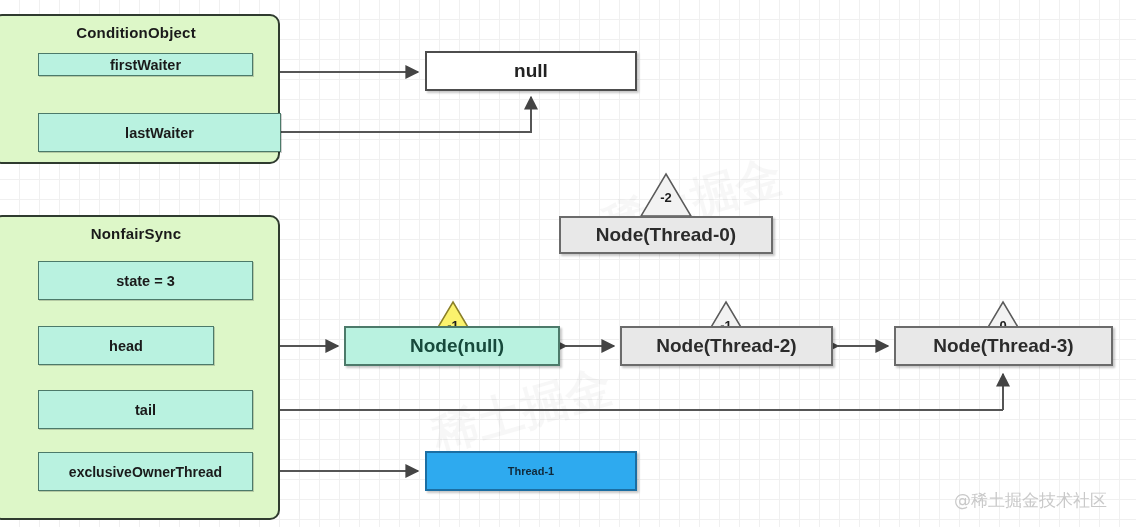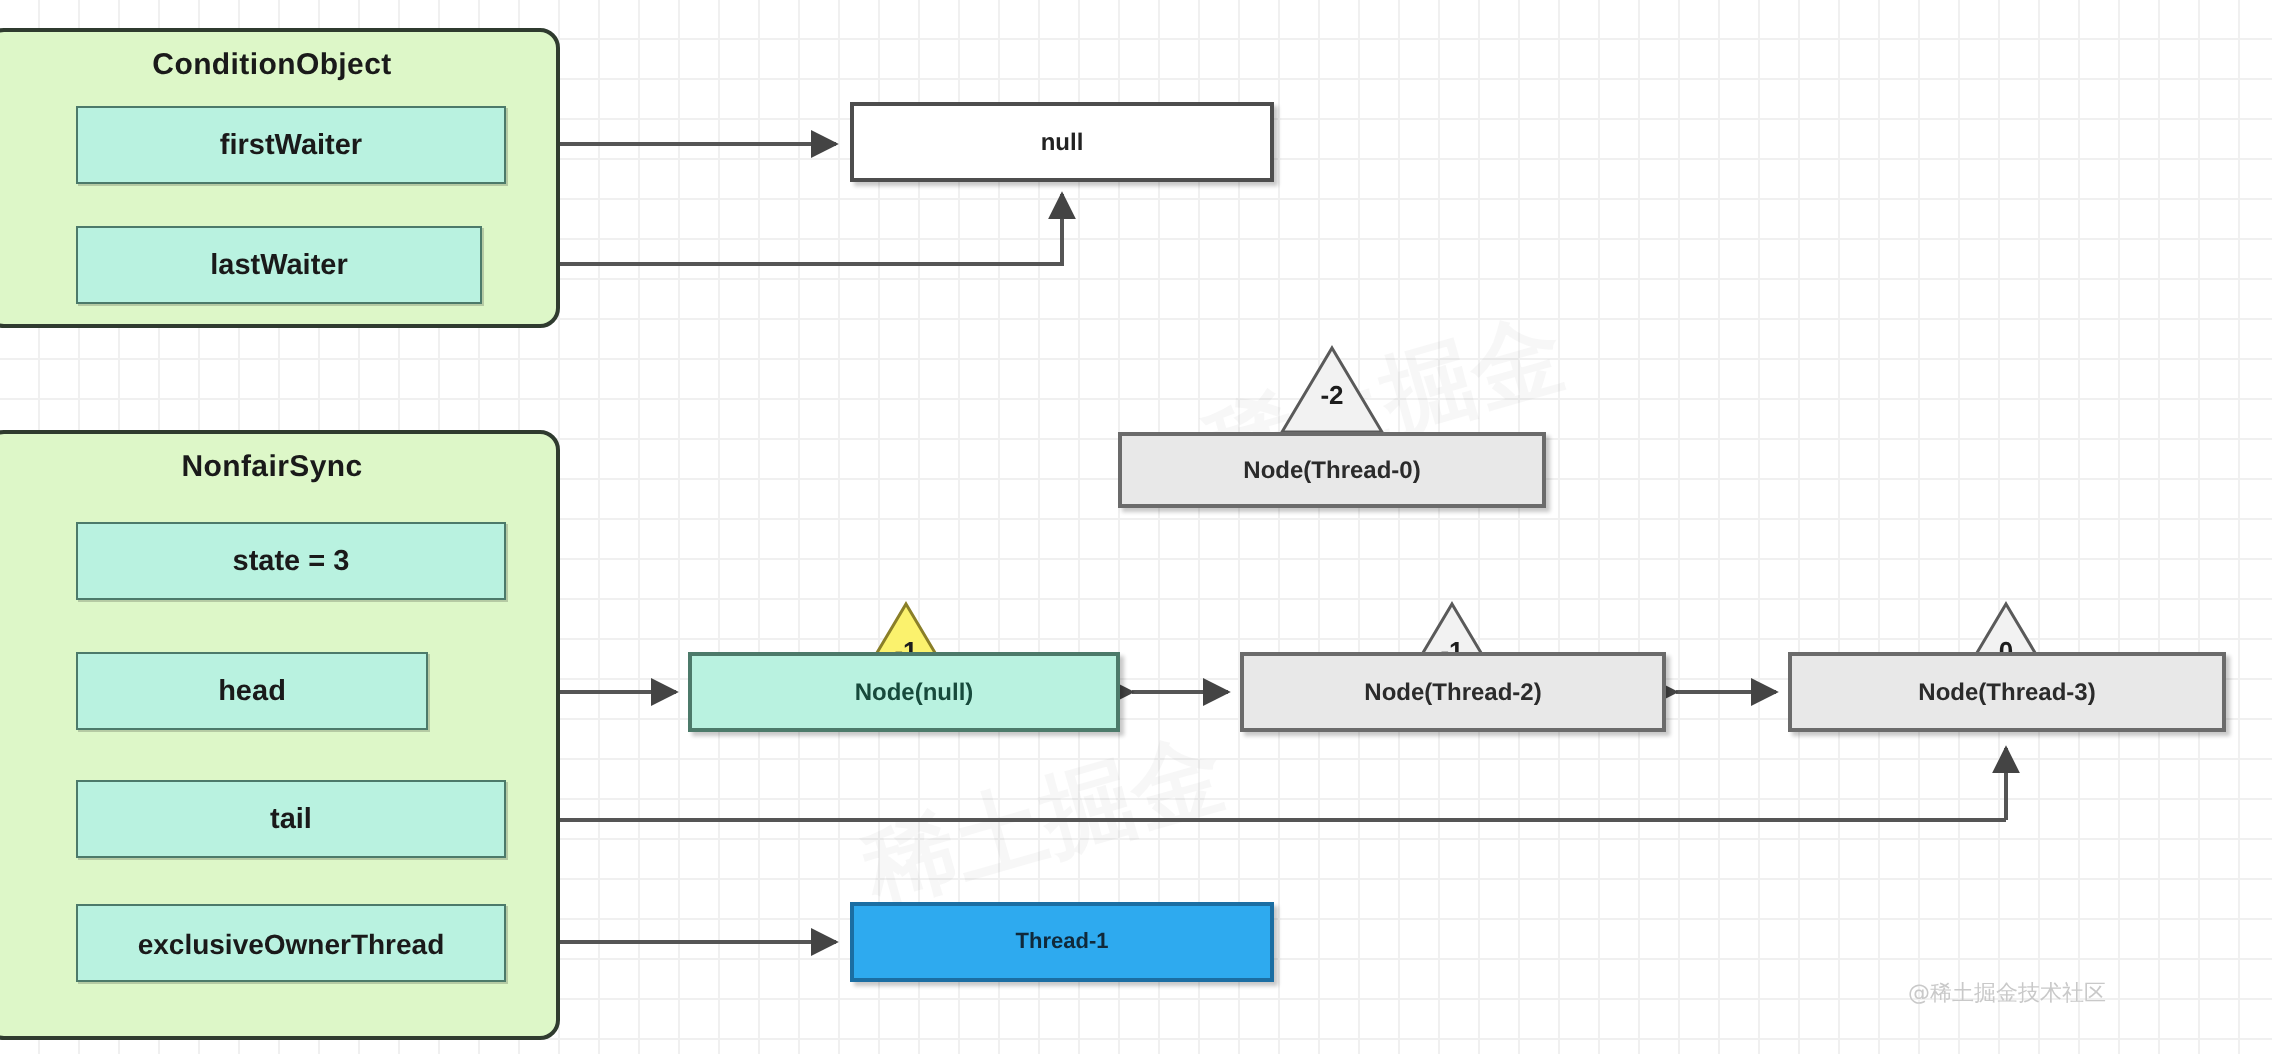--- a/index.html
+++ b/index.html
@@ -45,40 +45,40 @@
     border:1px solid #4c7a6a;
     box-sizing:border-box;
     display:flex;align-items:center;justify-content:center;
     font-size:14.5px;font-weight:bold;color:#1a1a1a;
     box-shadow:1px 1px 0 rgba(0,0,0,.18);
   }
   
   .box{
     position:absolute;box-sizing:border-box;
     display:flex;align-items:center;justify-content:center;
-    font-size:12px;font-weight:bold;color:#222;
+    font-size:19px;font-weight:bold;color:#222;
     box-shadow:2px 2px 2px rgba(0,0,0,.22);
   }
   .box.white{background:#ffffff;border:2px solid #4d4d4d;}
   .box.grey{background:#e8e8e8;border:2px solid #6b6b6b;color:#2b2b2b;}
   .box.mint{background:#b9f2e0;border:2px solid #4c7a6a;color:#174a3c;padding-left:10px;}
   .box.blue{background:#2eaaef;border:2px solid #1b6ea3;color:#10293a;}
   .tri-wrap{position:absolute;}
   .tri-label{
     position:absolute;left:0;right:0;
     text-align:center;
     font-size:13px;font-weight:bold;color:#1d1d1d;
     pointer-events:none;
   }
   
   .svg-layer{position:absolute;left:0;top:0;width:1136px;height:527px;overflow:visible;}
   
   .watermark{
     position:absolute;
-    font-size:11px;color:#c9c9c9;
+    font-size:17px;color:#c9c9c9;
     font-family:"DejaVu Sans",sans-serif;
     white-space:nowrap;
     user-select:none;
   }
   .wm-big{
     position:absolute;
     color:rgba(0,0,0,0.030);
     font-size:46px;font-weight:bold;
     font-family:"DejaVu Sans",sans-serif;
     white-space:nowrap;user-select:none;
@@ -115,22 +115,22 @@
 
     <path d="M 1003 410 L 259 410" stroke="#555" stroke-width="2" fill="none" marker-end="url(#arrow)"></path>
     <path d="M 1003 410 L 1003 374" stroke="#555" stroke-width="2" fill="none" marker-end="url(#arrow)"></path>
 
     <path d="M 253 471 L 418 471" stroke="#555" stroke-width="2" fill="none" marker-end="url(#arrow)"></path>
   </svg>
 
   <div class="group" style="left:-8px;top:14px;width:288px;height:150px;">
     <div class="group-title">ConditionObject</div>
   </div>
-  <div class="field" style="left:38px;top:53px;width:215px;height:39px;">firstWaiter</div>
-  <div class="field" style="left:38px;top:113px;width:203px;height:39px;">lastWaiter</div>
+  <div class="field" style="left:38px;top:53px;width:215px;height:23px;">firstWaiter</div>
+  <div class="field" style="left:38px;top:113px;width:243px;height:39px;">lastWaiter</div>
 
   <div class="group" style="left:-8px;top:215px;width:288px;height:305px;">
     <div class="group-title">NonfairSync</div>
   </div>
   <div class="field" style="left:38px;top:261px;width:215px;height:39px;">state = 3</div>
   <div class="field" style="left:38px;top:326px;width:176px;height:39px;">head</div>
   <div class="field" style="left:38px;top:390px;width:215px;height:39px;">tail</div>
   <div class="field" style="left:38px;top:452px;width:215px;height:39px;font-size:14px;">exclusiveOwnerThread</div>
 
   <div class="box white" style="left:425px;top:51px;width:212px;height:40px;">null</div>

